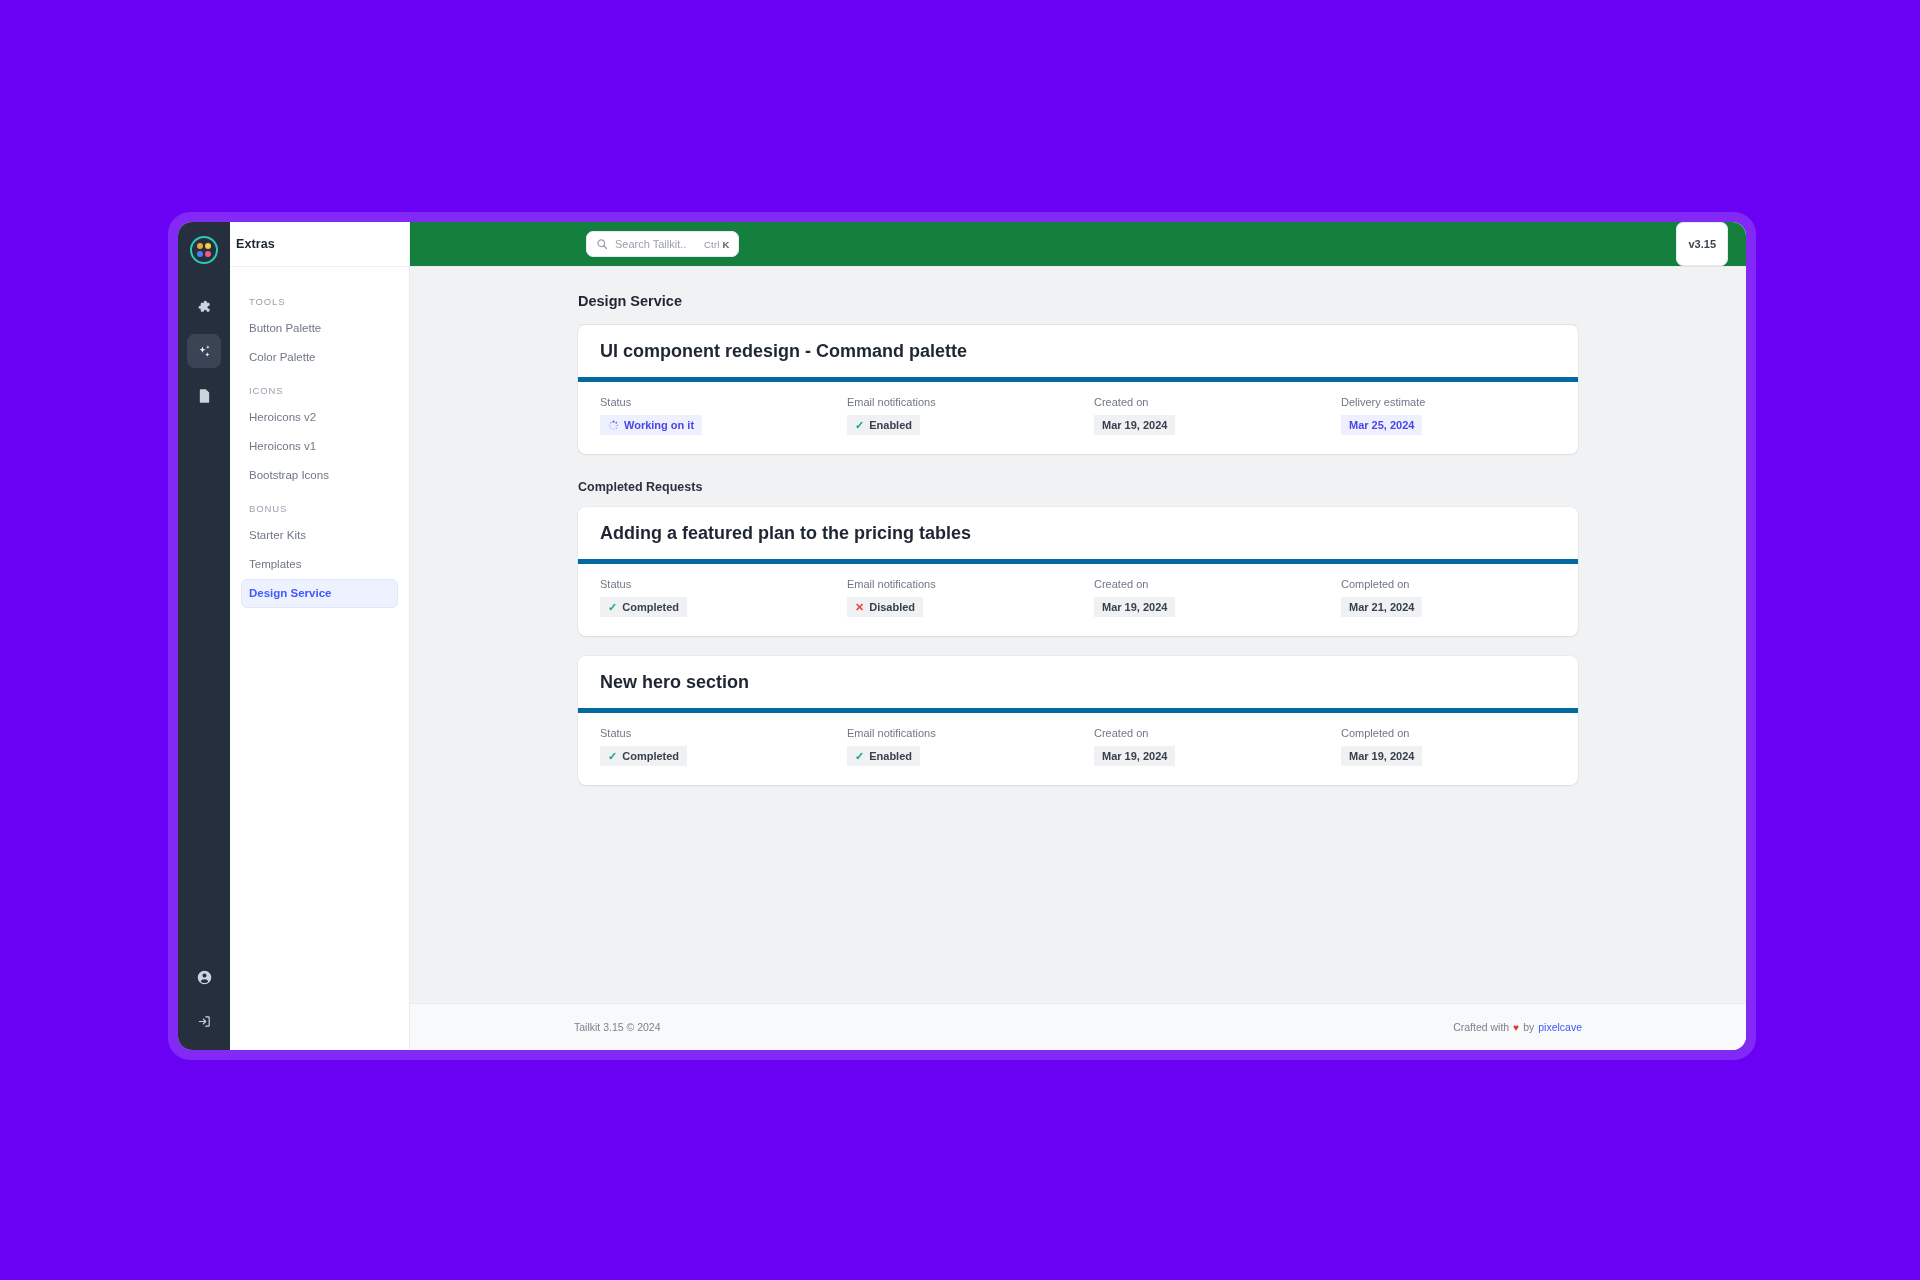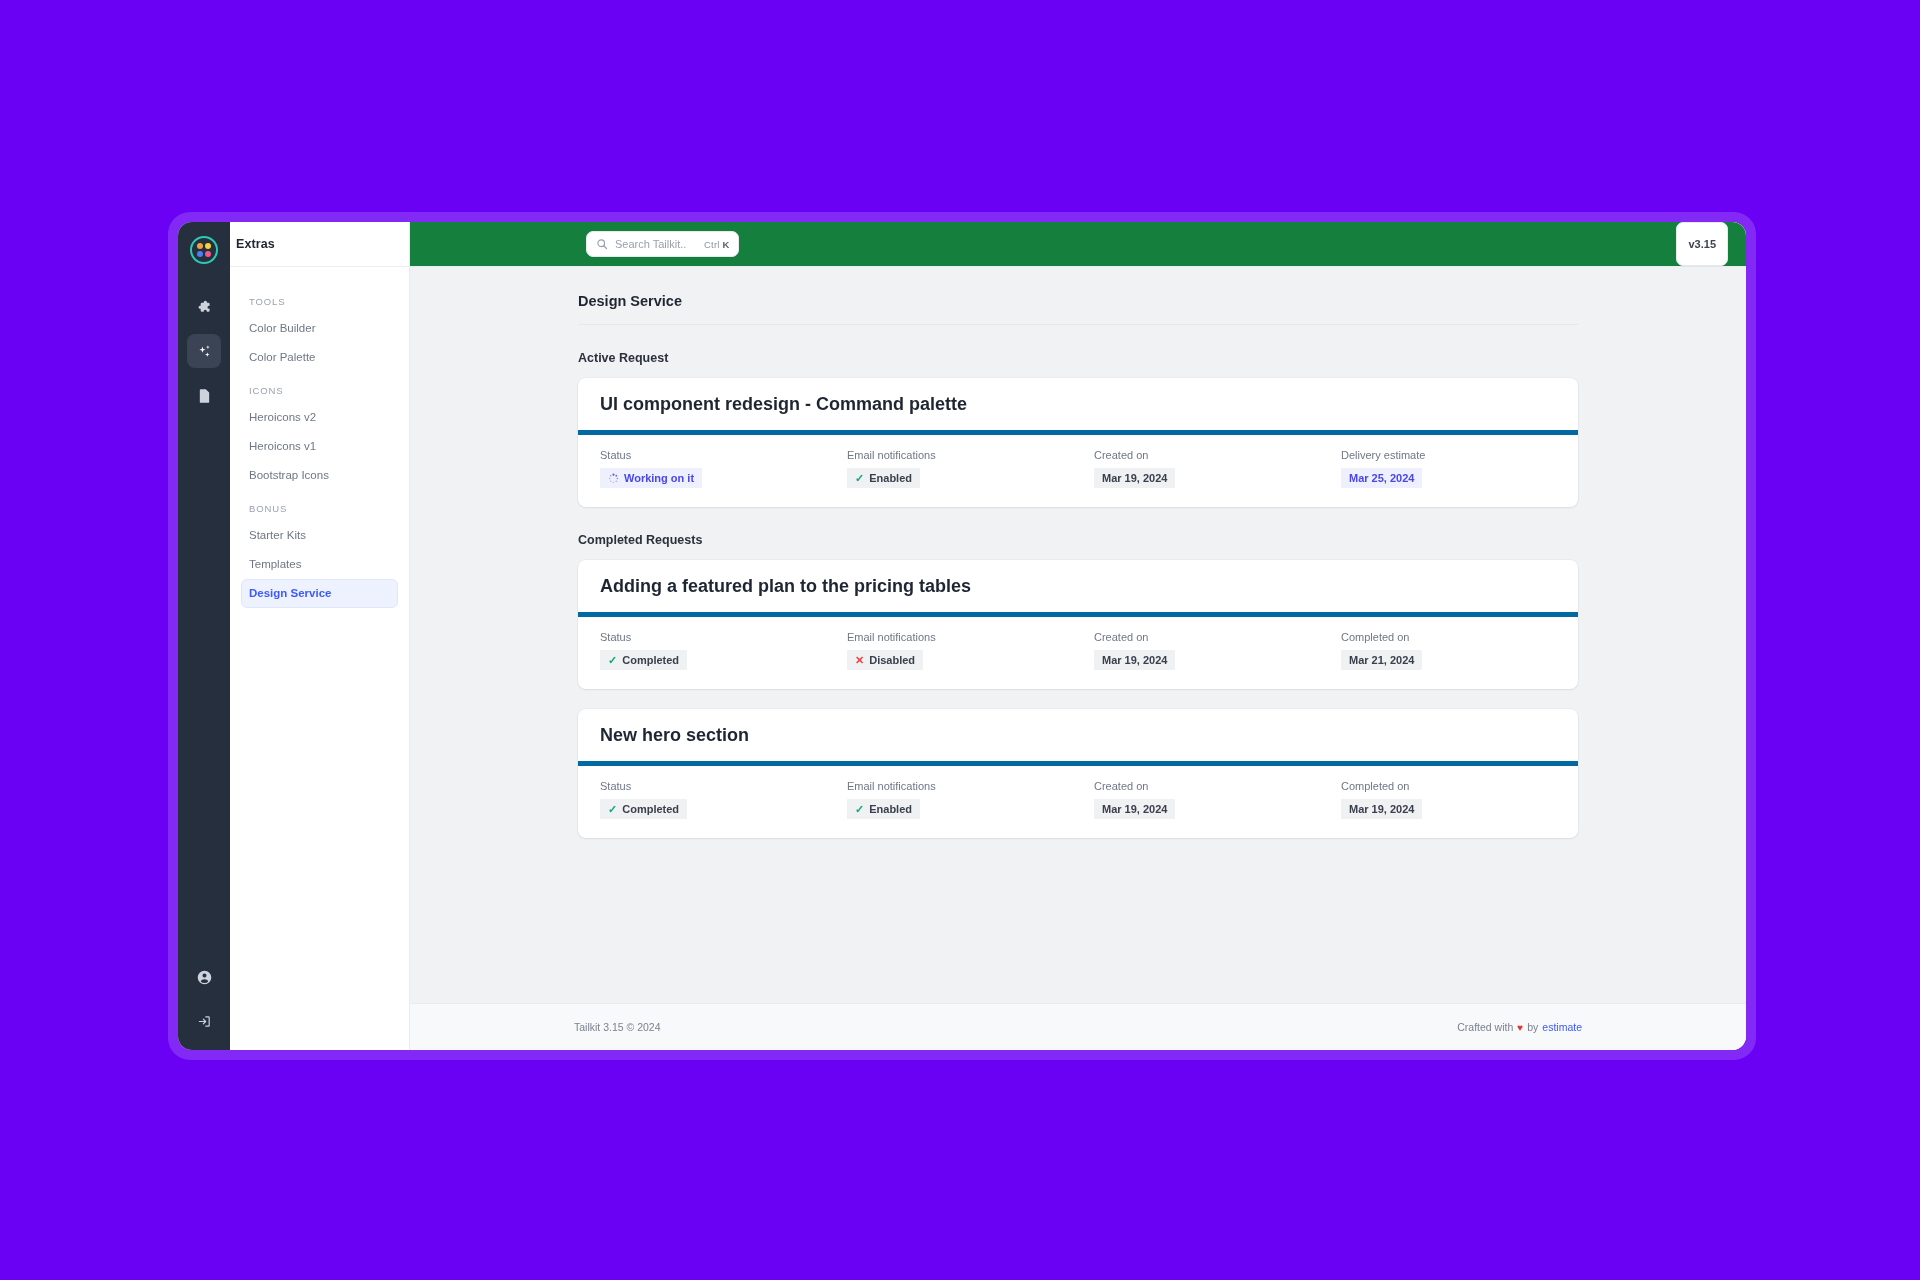--- a/index.html
+++ b/index.html
@@ -348,21 +348,21 @@
       </div>
     </div>
 
     <div id="sidebar">
       <div id="sidebar-header">
         <span class="brand">Extras</span>
       </div>
       <div id="sidebar-nav">
 
         <div class="nav-group-label">TOOLS</div>
-        <a class="nav-item">Color Builder</a>
+        <a class="nav-item">Button Palette</a>
         <a class="nav-item">Color Palette</a>
 
         <div class="nav-group-label">ICONS</div>
         <a class="nav-item">Heroicons v2</a>
         <a class="nav-item">Heroicons v1</a>
         <a class="nav-item">Bootstrap Icons</a>
 
         <div class="nav-group-label">BONUS</div>
         <a class="nav-item">Starter Kits</a>
         <a class="nav-item">Templates</a>
@@ -384,21 +384,20 @@
           <span id="search-kbd"><span>Ctrl </span><b>K</b></span>
         </div>
         <div id="version-badge">v3.15</div>
       </div>
 
       <div id="content">
         <div class="content-inner">
 
           <div id="page-title">Design Service</div>
 
-          <div class="section-title">Active Request</div>
 
           <div class="card">
             <div class="card-head">UI component redesign - Command palette</div>
             <div class="card-body">
 
               <div>
                 <div class="field-label">Status</div>
                 <span class="badge indigo">
                   <span class="spin">
                     <svg width="11" height="11" viewBox="0 0 16 16" fill="currentColor">
@@ -508,20 +507,20 @@
         </div>
       </div>
 
       <div id="footer">
         <div class="footer-inner">
           <span>Tailkit 3.15 © 2024</span>
           <span class="footer-right">
             <span>Crafted with</span>
             <span class="heart">♥</span>
             <span>by</span>
-            <a class="pixelcave">estimate</a>
+            <a class="pixelcave">pixelcave</a>
           </span>
         </div>
       </div>
 
     </div>
   </div>
 </div>
 
 </body></html>

